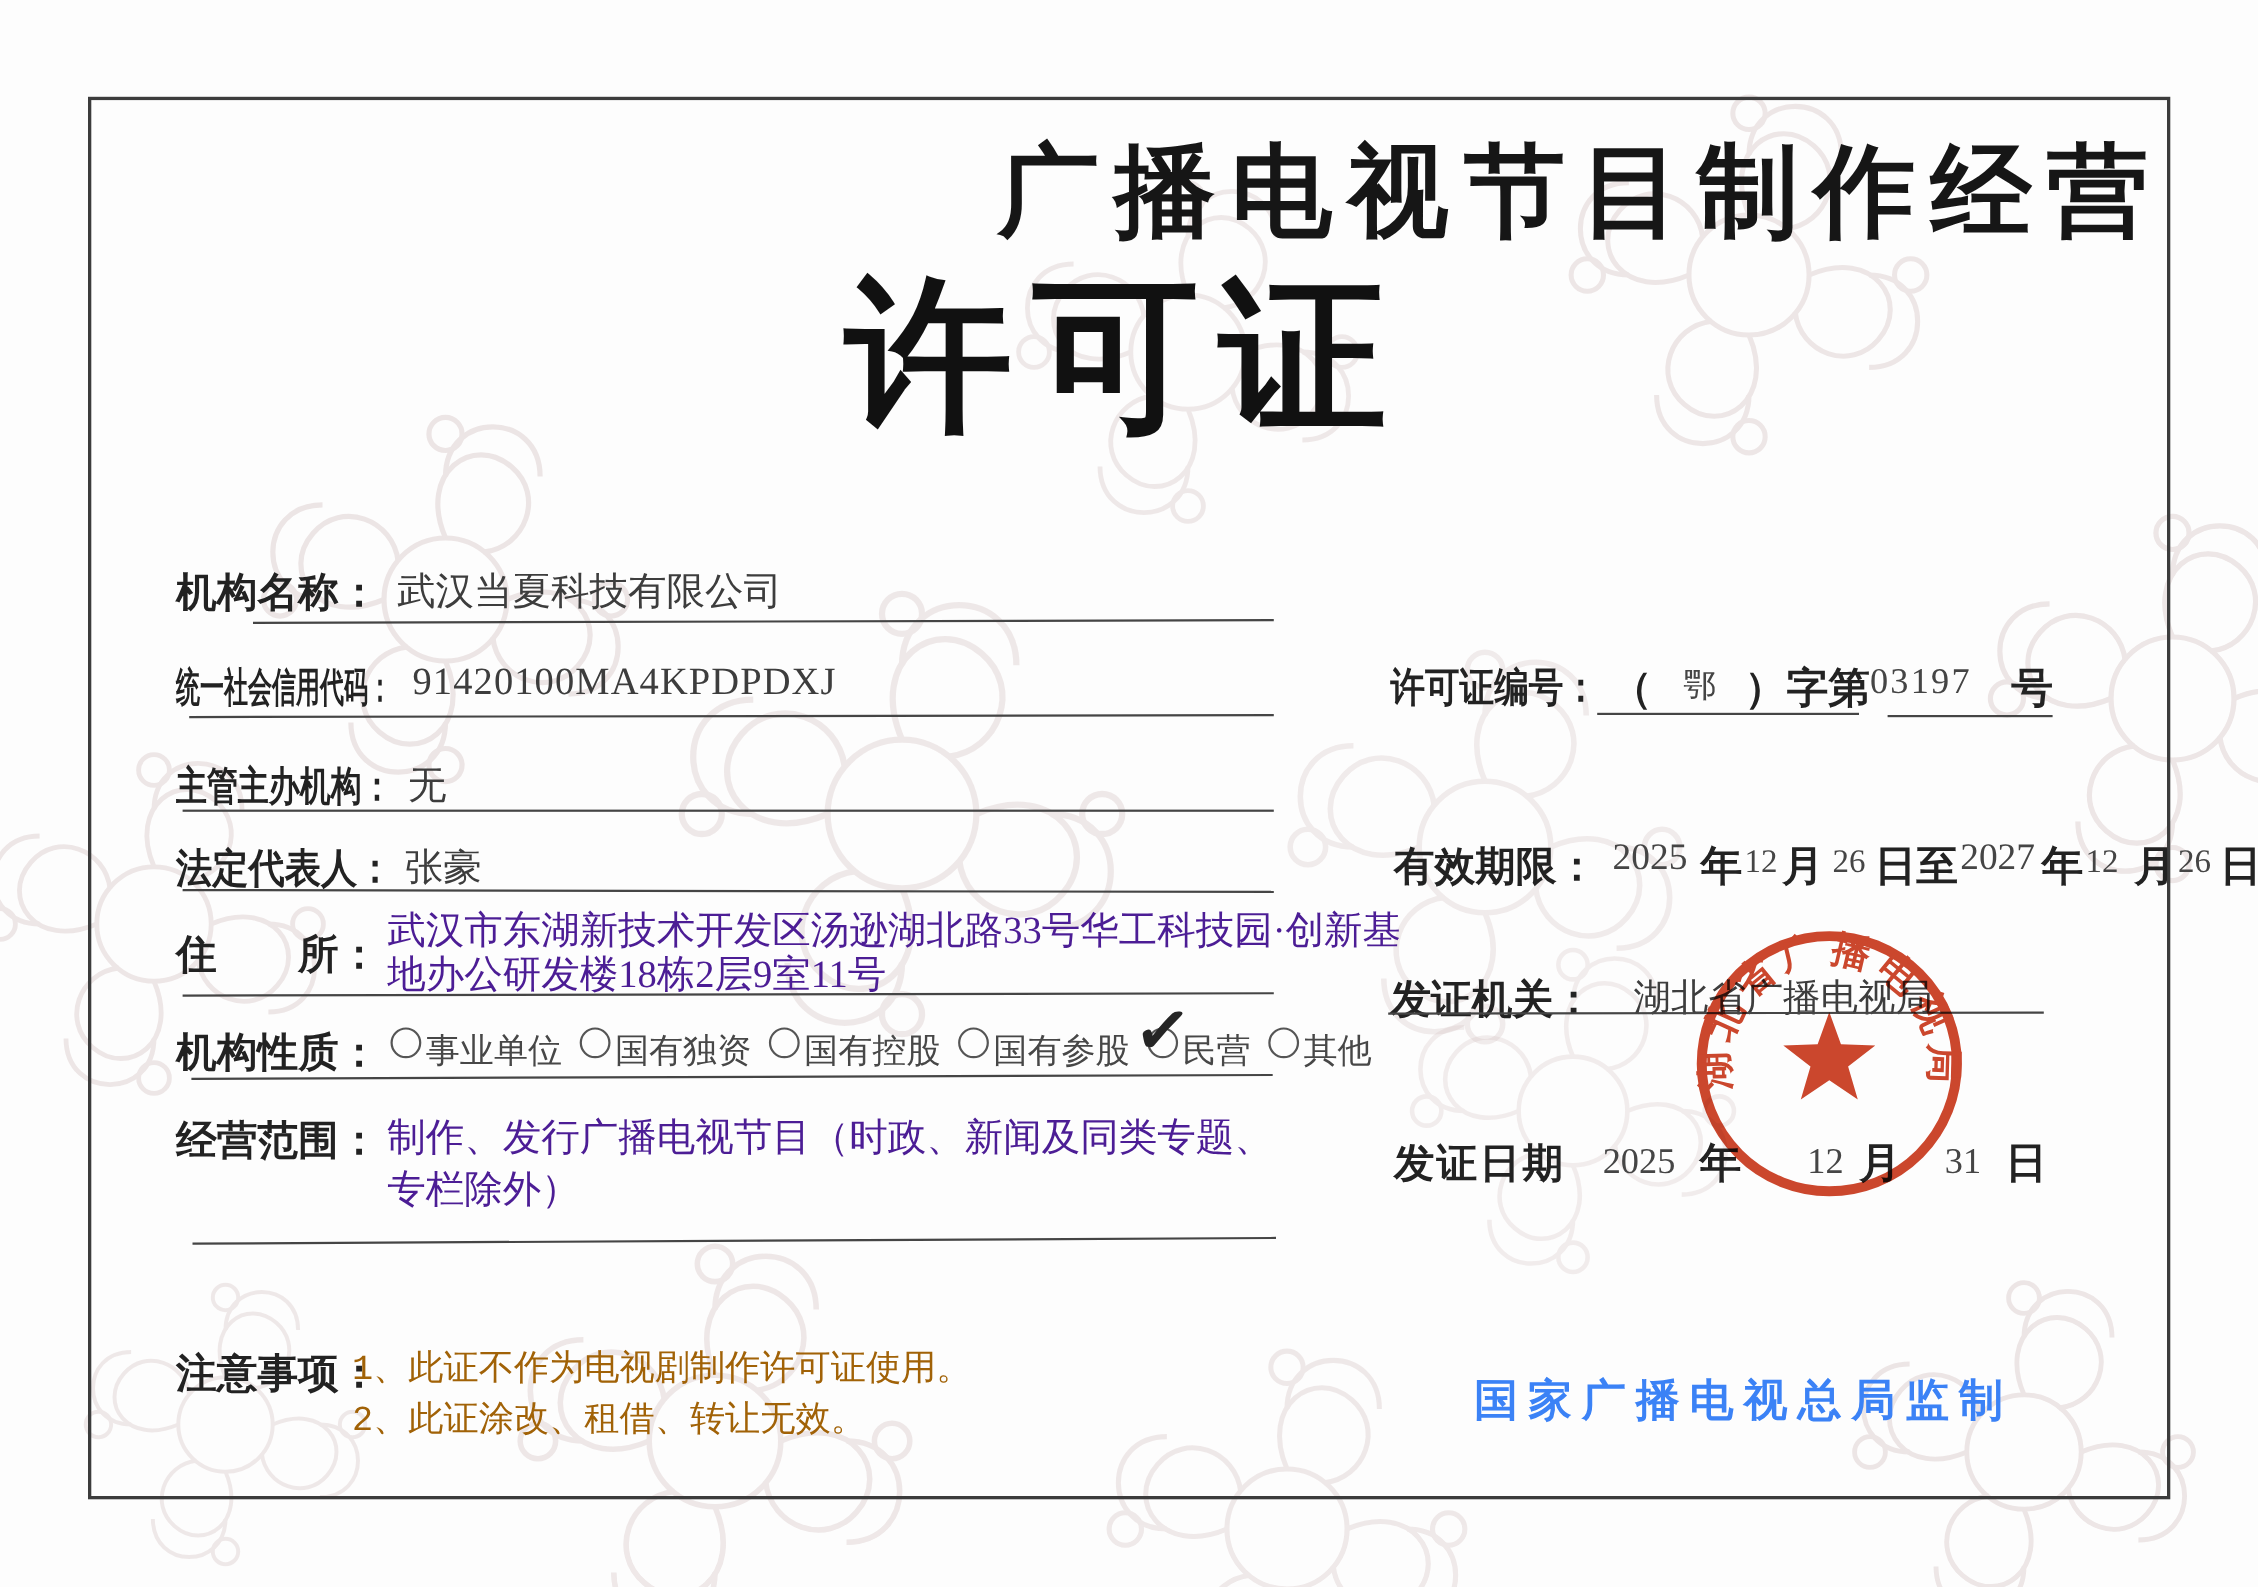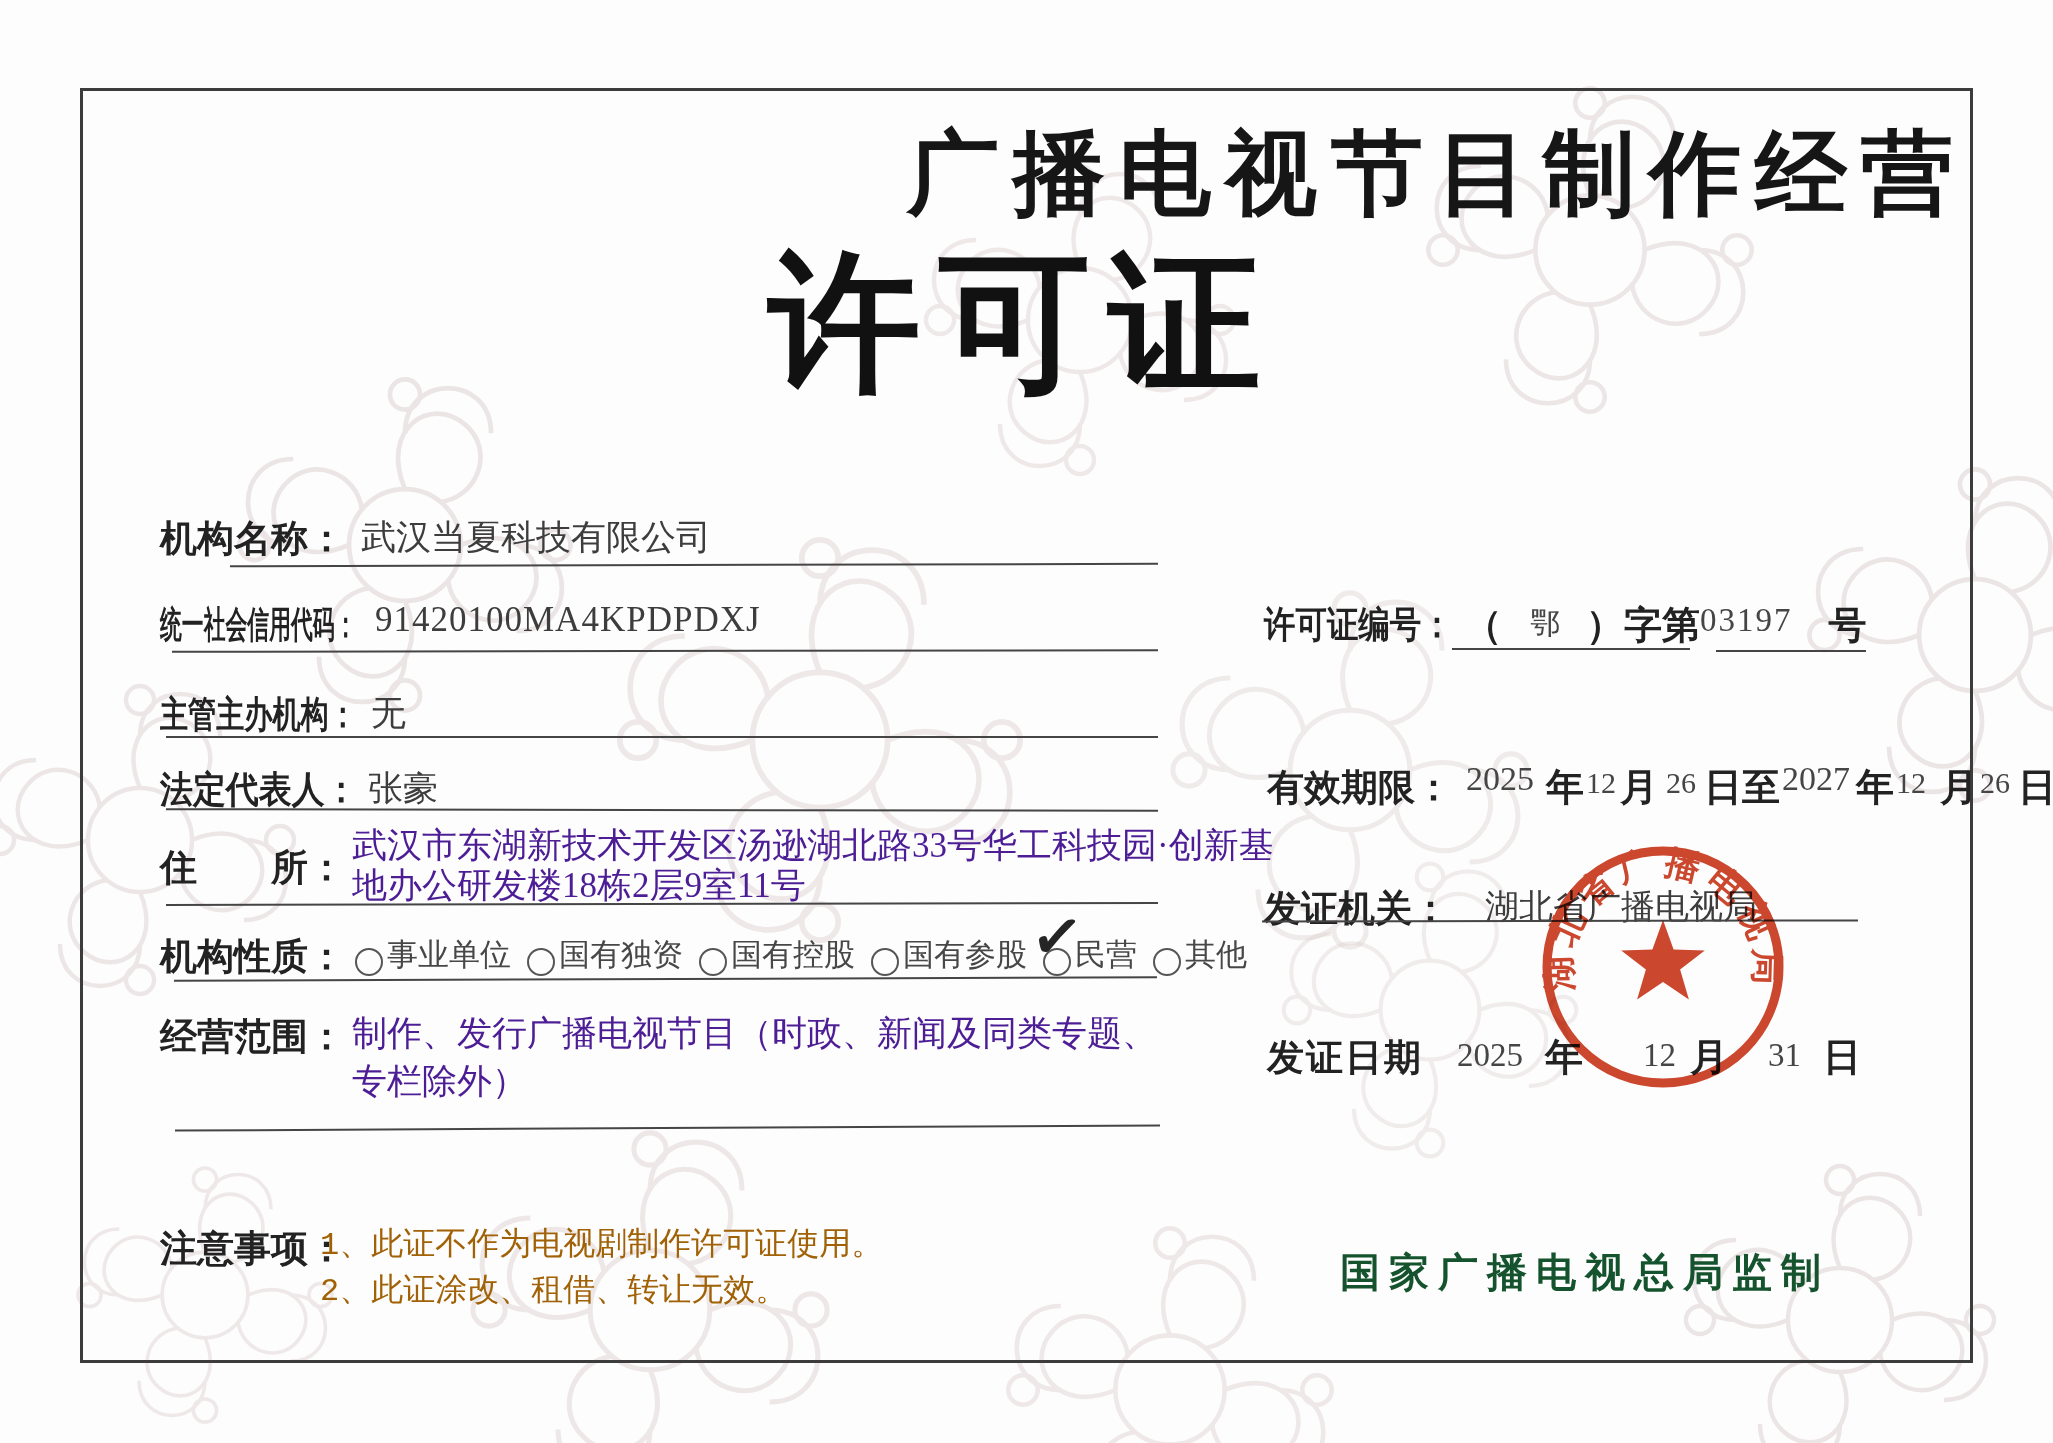--- a/index.html
+++ b/index.html
@@ -15,31 +15,31 @@
   .t2{position:absolute;left:80px;top:222px;width:1887px;text-align:center;
       font-size:152px;font-weight:bold;letter-spacing:18px;color:#111;}
   
   .row{position:absolute;display:flex;align-items:flex-start;white-space:nowrap;}
   .lbl{display:inline-block;font-weight:bold;font-size:37px;color:#222;transform-origin:0 50%;white-space:nowrap;}
   .val{font-family:"Liberation Serif","DejaVu Serif",serif;font-size:35px;color:#3d3d3d;white-space:nowrap;}
   .val2{position:absolute;font-family:"Liberation Serif","DejaVu Serif",serif;font-size:35px;color:#4c1d95;white-space:nowrap;}
   .uline{position:absolute;height:2px;background:#454545;}
   
   .opts{display:flex;gap:16px;margin-left:10px;padding-top:2px;}
-  .opt{position:relative;display:flex;align-items:flex-end;gap:4px;
+  .opt{position:relative;display:flex;align-items:flex-start;gap:4px;
        font-family:"Liberation Serif","DejaVu Serif",serif;font-size:31px;color:#474747;}
   .ring{display:inline-block;width:24px;height:24px;border:2px solid #555;border-radius:50%;background:transparent;}
   .check{position:absolute;left:-12px;top:-34px;font-size:62px;font-weight:bold;color:#252525;
          transform:rotate(6deg);font-family:"Liberation Serif","DejaVu Serif",serif;}
   
   .formch{font-weight:bold;font-size:38px;color:#222;}
   .num{font-family:"Liberation Serif","DejaVu Serif",serif;color:#454545;font-size:33px;position:relative;}
   .yr{top:-10px;font-size:34px;}
   .sm{top:-7px;font-size:30px;}
-  .footer{position:absolute;font-size:40px;font-weight:bold;letter-spacing:9px;color:#14532d;}
+  .footer{position:absolute;font-size:40px;font-weight:bold;letter-spacing:9px;color:#3b82f6;}
   .notesitem{position:absolute;font-family:Liberation Mono, monospace;
              font-size:32px;color:#a16207;white-space:nowrap;}
   .seal{position:absolute;left:1534px;top:838px;mix-blend-mode:multiply;opacity:.92;}
 </style>
 </head>
 <body>
 
 <div class="page">
 
   <svg width="0" height="0" style="position:absolute" aria-hidden="true">

